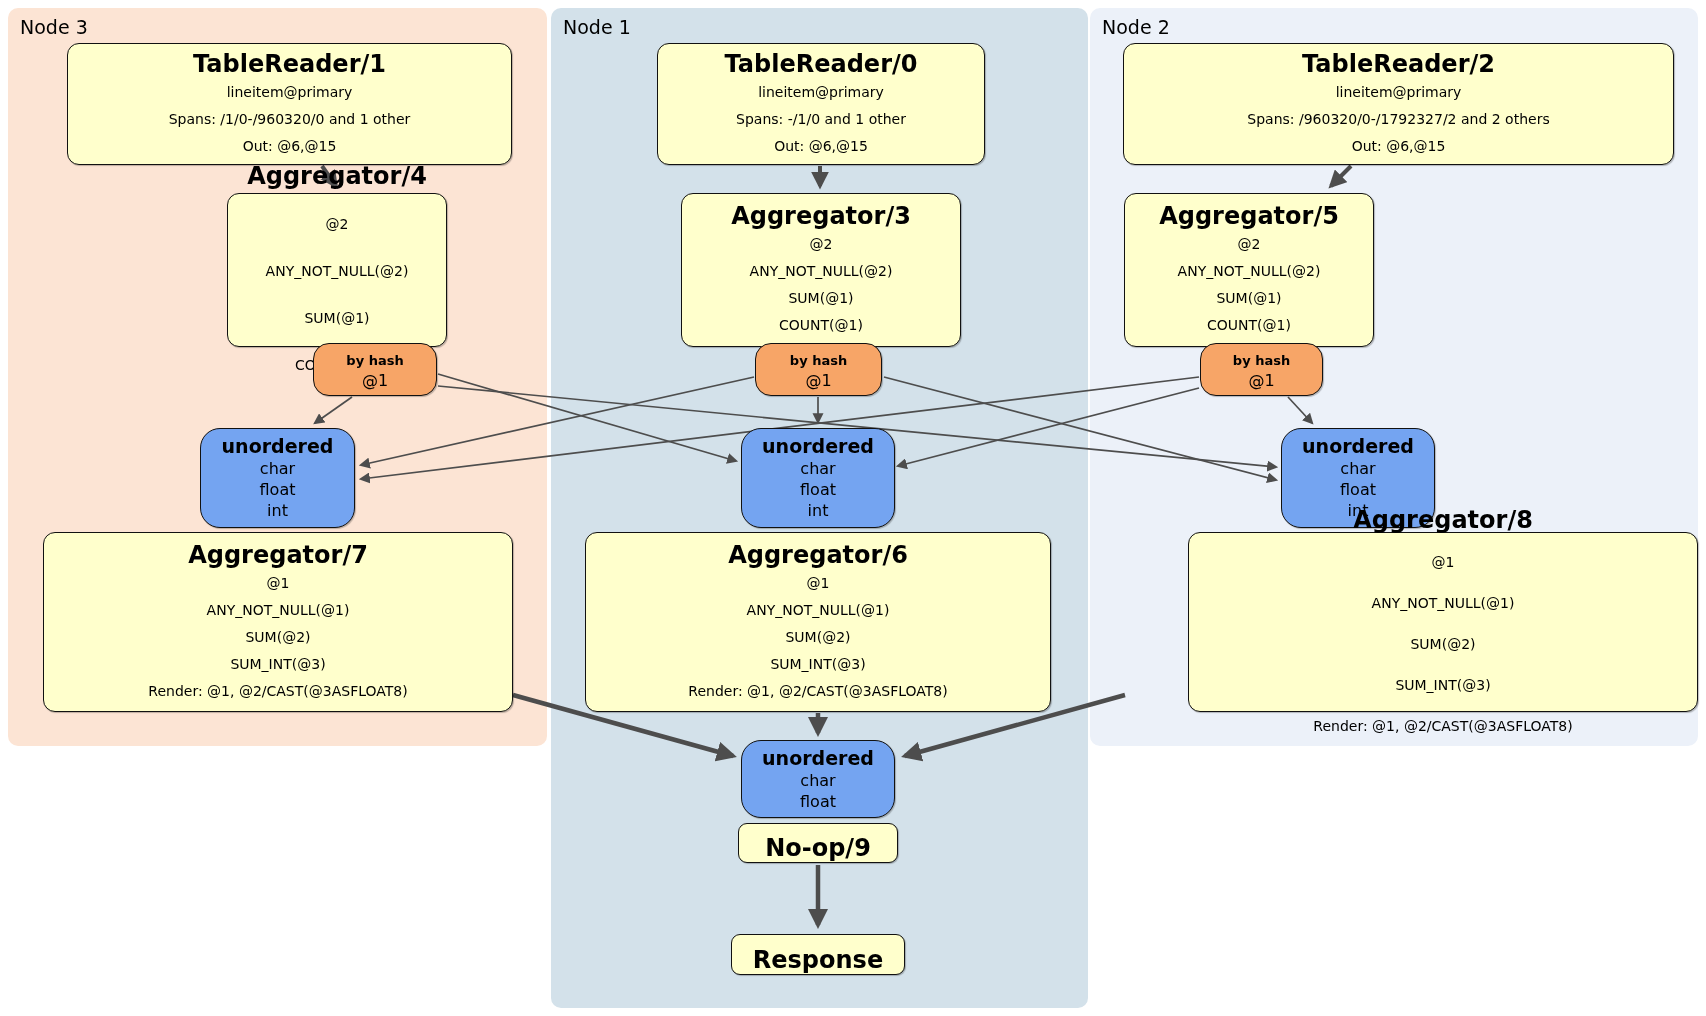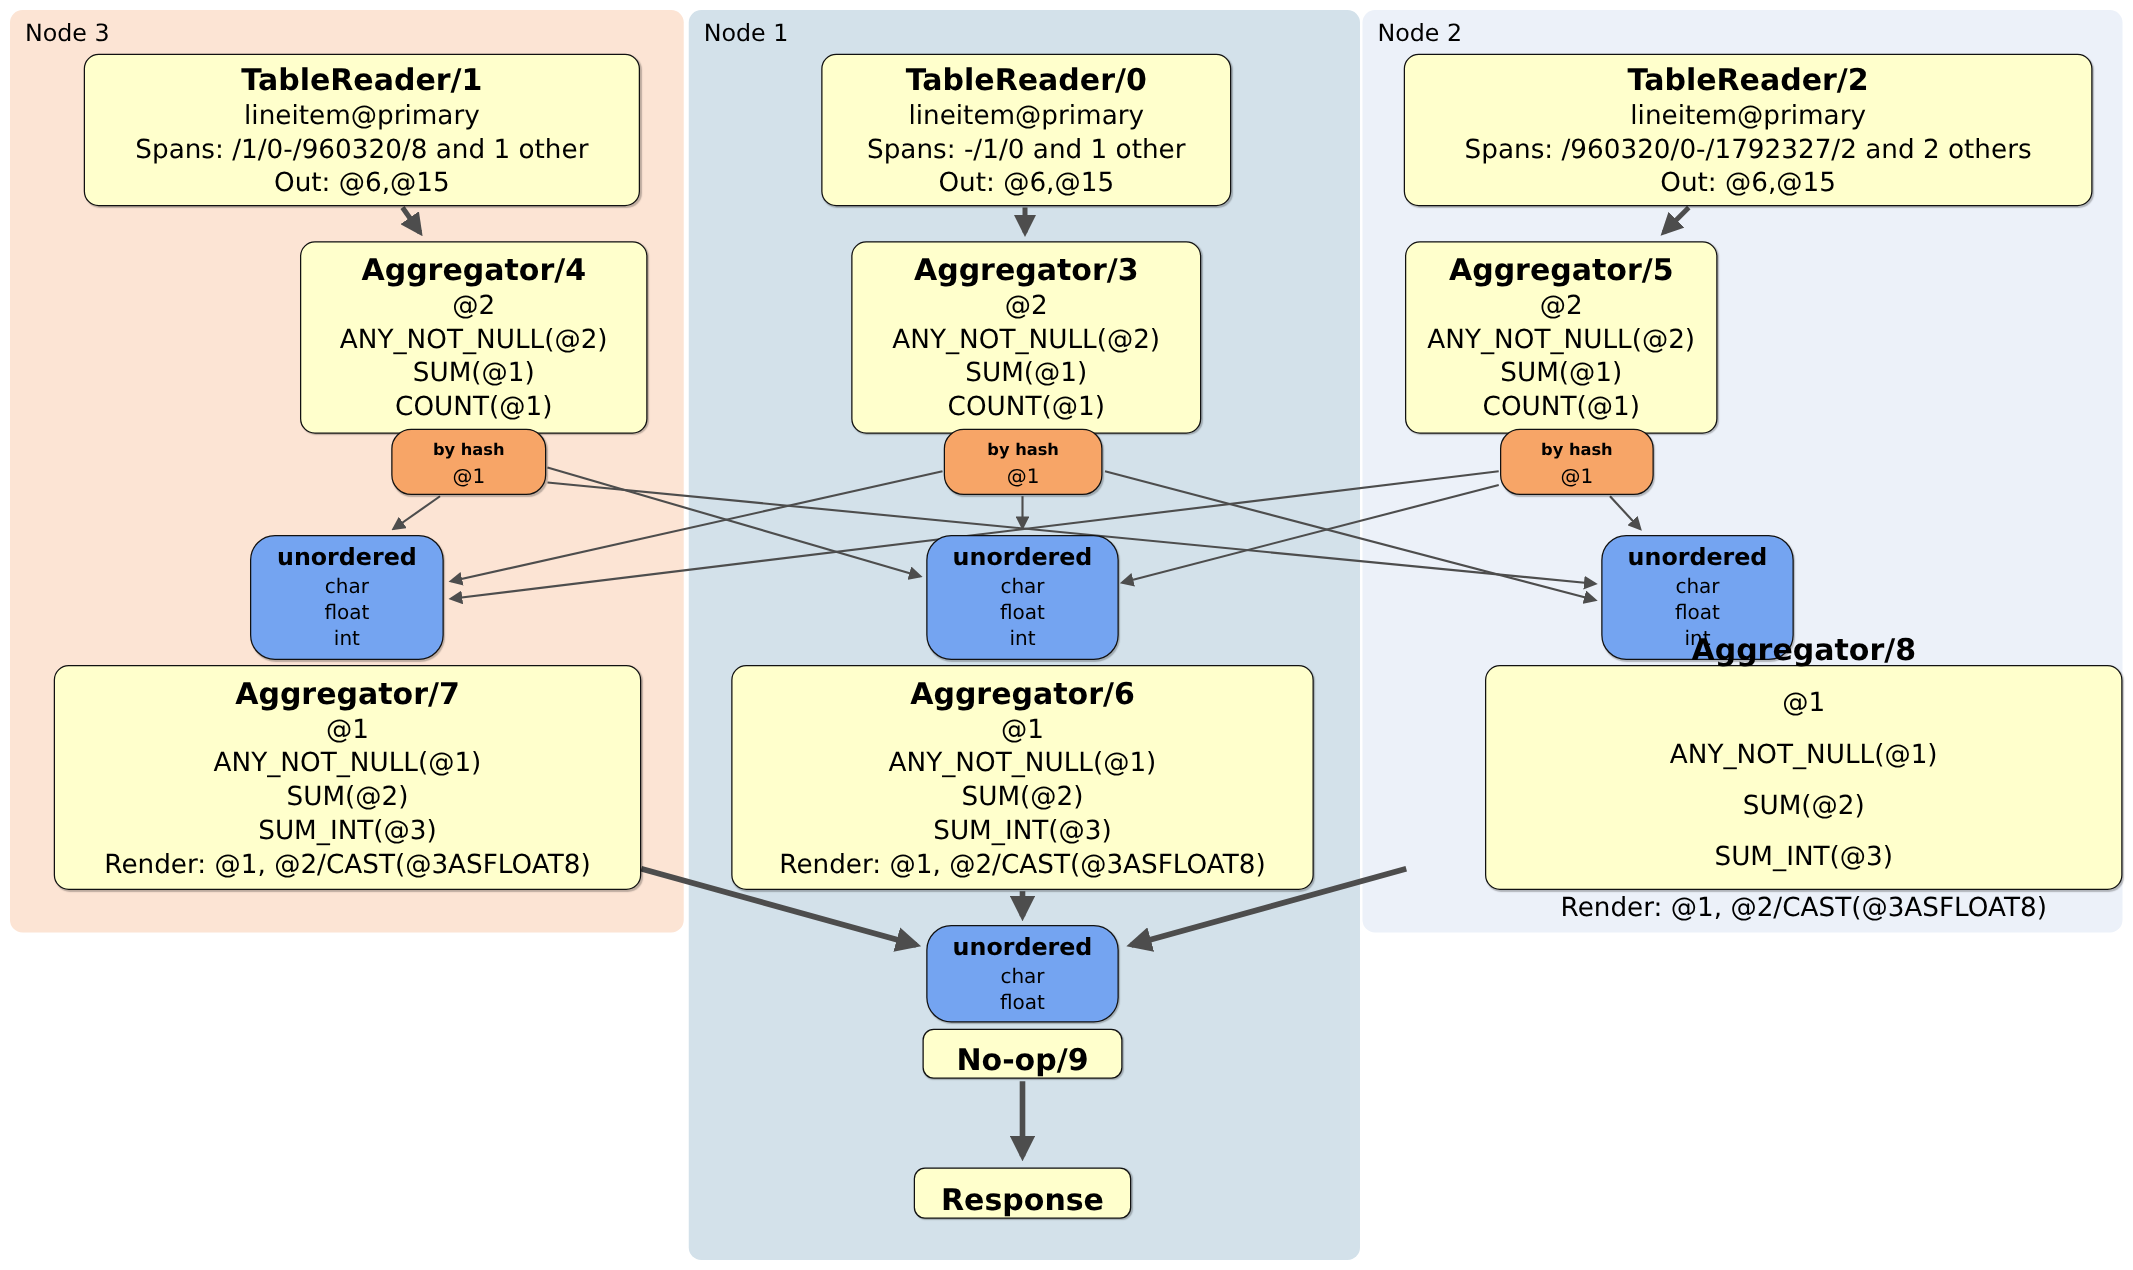--- a/index.html
+++ b/index.html
@@ -28,21 +28,21 @@
     border-radius:12px;
     display:flex;flex-direction:column;
     justify-content:center;
     align-items:center;
     text-align:center;
     box-sizing:border-box;
     padding:1px 6px;
     box-shadow:1px 1px 1px rgba(0,0,0,0.25);
   }
   .nodebox .title{font-weight:bold;font-size:24px;line-height:30px;color:#000;white-space:nowrap;}
-  .nodebox .line{font-size:21px;line-height:27px;color:#000;white-space:nowrap;}
+  .nodebox .line{font-size:14px;line-height:27px;color:#000;white-space:nowrap;}
   .router{
     position:absolute;
     background:var(--c-router,#f7a567);
     border:1.8px solid #111;
     border-radius:16px;
     display:flex;flex-direction:column;
     justify-content:center;align-items:center;
     text-align:center;box-sizing:border-box;
     box-shadow:1px 1px 1px rgba(0,0,0,0.25);
   }
@@ -113,37 +113,37 @@
     <line x1="513" y1="695" x2="733" y2="756" stroke="#4d4d4d" stroke-width="4.5" marker-end="url(#arrowBig)"></line>
     <line x1="818" y1="713" x2="818" y2="733" stroke="#4d4d4d" stroke-width="4.5" marker-end="url(#arrowBig)"></line>
     <line x1="1125" y1="695" x2="905" y2="756" stroke="#4d4d4d" stroke-width="4.5" marker-end="url(#arrowBig)"></line>
 
     <line x1="818" y1="865" x2="818" y2="925" stroke="#4d4d4d" stroke-width="4.5" marker-end="url(#arrowBig)"></line>
   </svg>
 
   <div class="nodebox" style="left:67px;top:43px;width:445px;height:122px;">
     <div class="title">TableReader/1</div>
     <div class="line">lineitem@primary</div>
-    <div class="line">Spans: /1/0-/960320/8 and 1 other</div>
+    <div class="line">Spans: /1/0-/960320/0 and 1 other</div>
     <div class="line">Out: @6,@15</div>
   </div>
   <div class="nodebox" style="left:657px;top:43px;width:328px;height:122px;">
     <div class="title">TableReader/0</div>
     <div class="line">lineitem@primary</div>
     <div class="line">Spans: -/1/0 and 1 other</div>
     <div class="line">Out: @6,@15</div>
   </div>
   <div class="nodebox" style="left:1123px;top:43px;width:551px;height:122px;">
     <div class="title">TableReader/2</div>
     <div class="line">lineitem@primary</div>
     <div class="line">Spans: /960320/0-/1792327/2 and 2 others</div>
     <div class="line">Out: @6,@15</div>
   </div>
 
-  <div class="nodebox" style="left:240px;top:193px;width:278px;height:154px;">
+  <div class="nodebox" style="left:227px;top:193px;width:220px;height:154px;gap:20px;">
     <div class="title">Aggregator/4</div>
     <div class="line">@2</div>
     <div class="line">ANY_NOT_NULL(@2)</div>
     <div class="line">SUM(@1)</div>
     <div class="line">COUNT(@1)</div>
   </div>
   <div class="nodebox" style="left:681px;top:193px;width:280px;height:154px;">
     <div class="title">Aggregator/3</div>
     <div class="line">@2</div>
     <div class="line">ANY_NOT_NULL(@2)</div>

